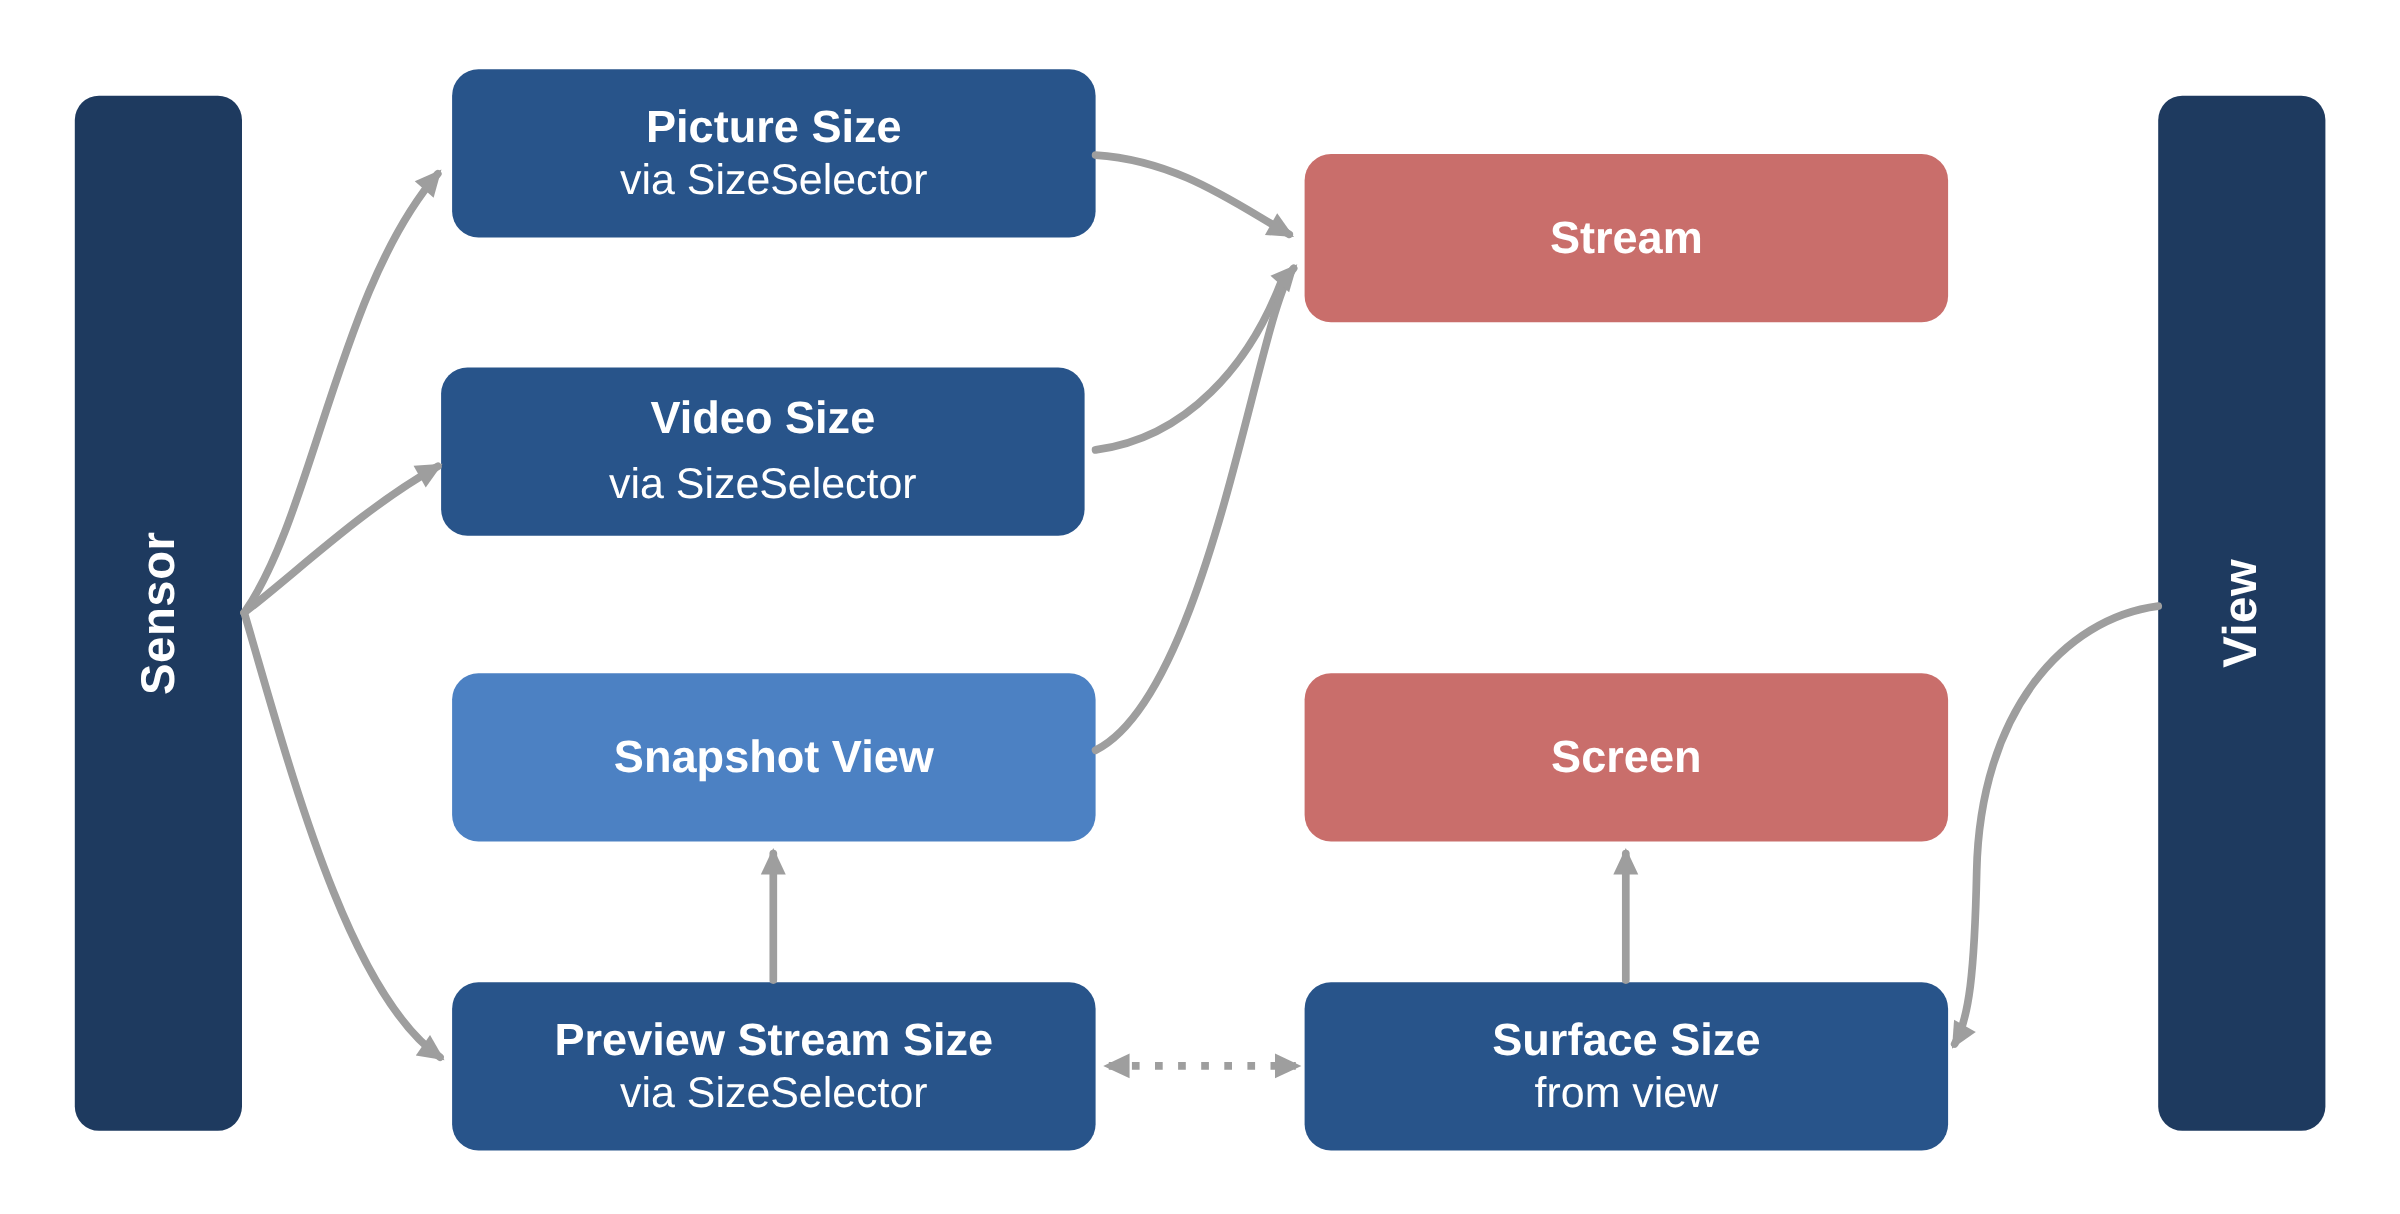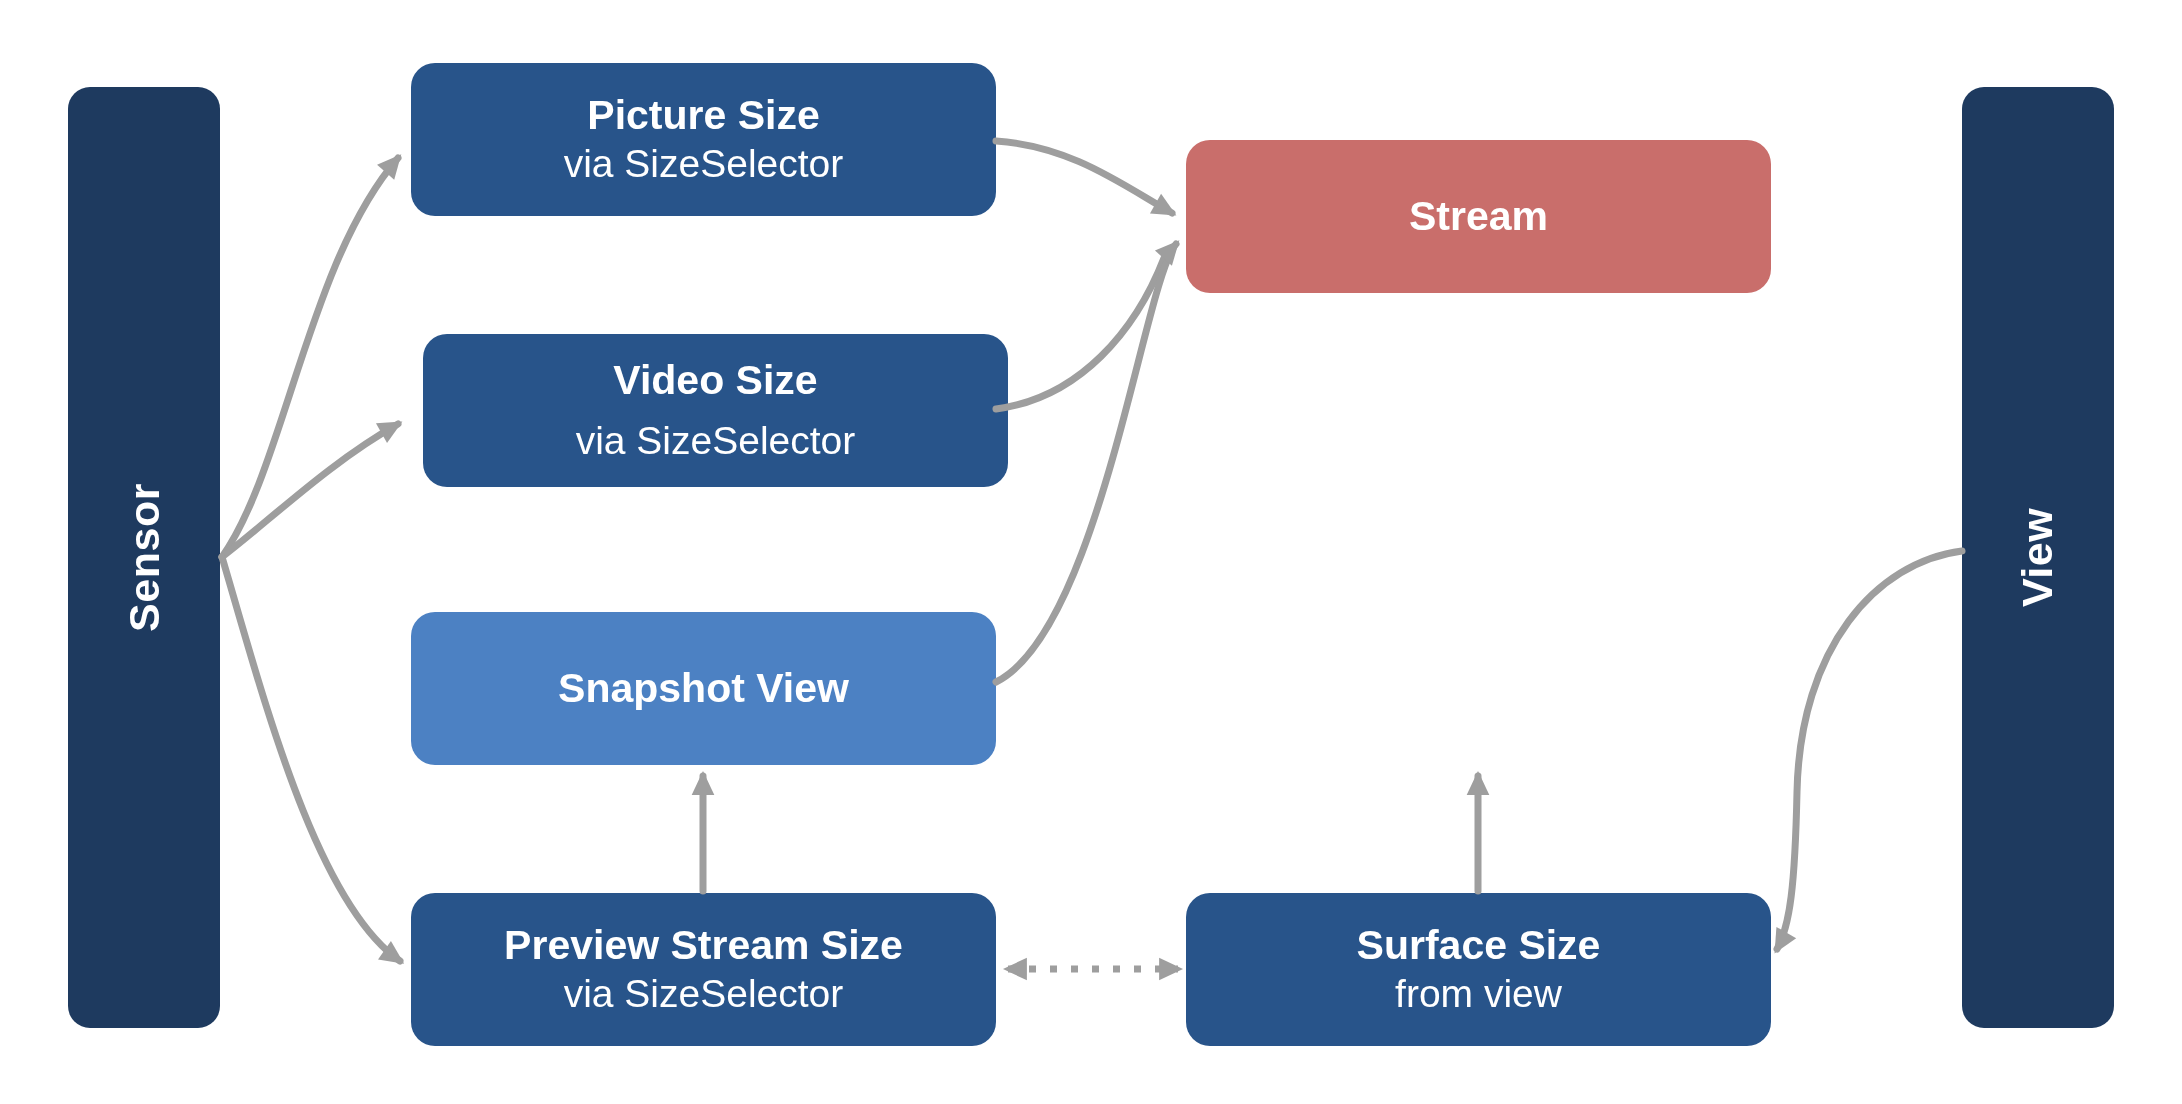--- a/index.html
+++ b/index.html
@@ -98,38 +98,41 @@
   </div>
   <div class="lane lane-view">
     <span class="lane-label">View</span>
   </div>
 
   <div class="node node-blue" style="left:411px; top:63px;">
     <div class="node-title">Picture Size</div>
     <div class="node-subtitle">via SizeSelector</div>
   </div>
 
-  <div class="node node-blue" style="left:423px; top:334px;gap:17px;">
+  <div class="node node-blue" style="left:401px; top:334px;gap:17px;">
     <div class="node-title">Video Size</div>
     <div class="node-subtitle">via SizeSelector</div>
   </div>
 
   <div class="node node-light-blue" style="left:411px; top:612px;">
     <div class="node-title">Snapshot View</div>
   </div>
 
   <div class="node node-blue" style="left:411px; top:893px;">
     <div class="node-title">Preview Stream Size</div>
     <div class="node-subtitle">via SizeSelector</div>
   </div>
 
   <div class="node node-red" style="left:1186px; top:140px;">
     <div class="node-title">Stream</div>
   </div>
 
+  <div class="node node-red" style="left:1186px; top:612px;">
+    <div class="node-title">Screen</div>
+  </div>
 
   <div class="node node-blue" style="left:1186px; top:893px;">
     <div class="node-title">Surface Size</div>
     <div class="node-subtitle">from view</div>
   </div>
 
   <svg class="edges" viewBox="0 0 2182 1104" aria-hidden="true">
     <defs>
       <marker id="ah" viewBox="0 0 10 10" refX="7.5" refY="5" markerWidth="4" markerHeight="3.6" orient="auto-start-reverse">
         <path d="M 0 0.5 L 9.5 5 L 0 9.5 Z"></path>

